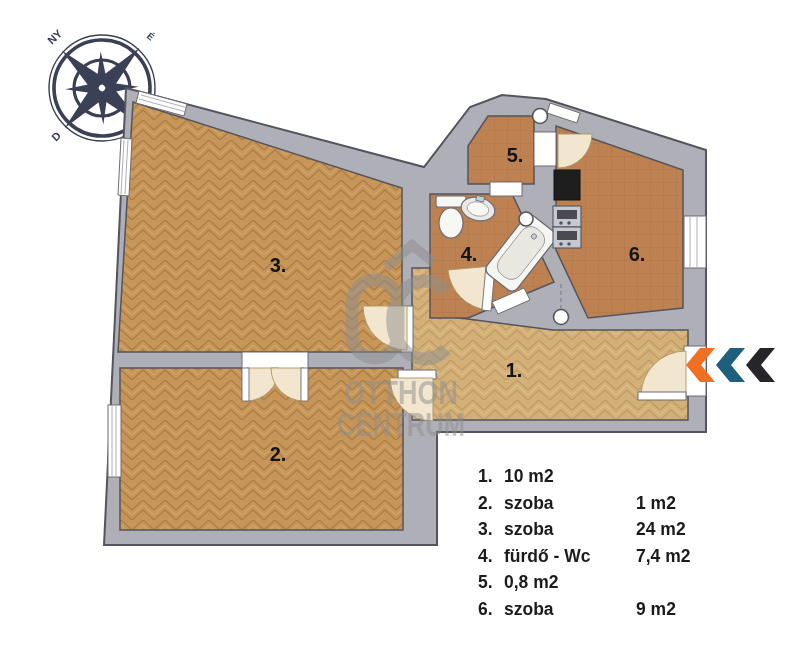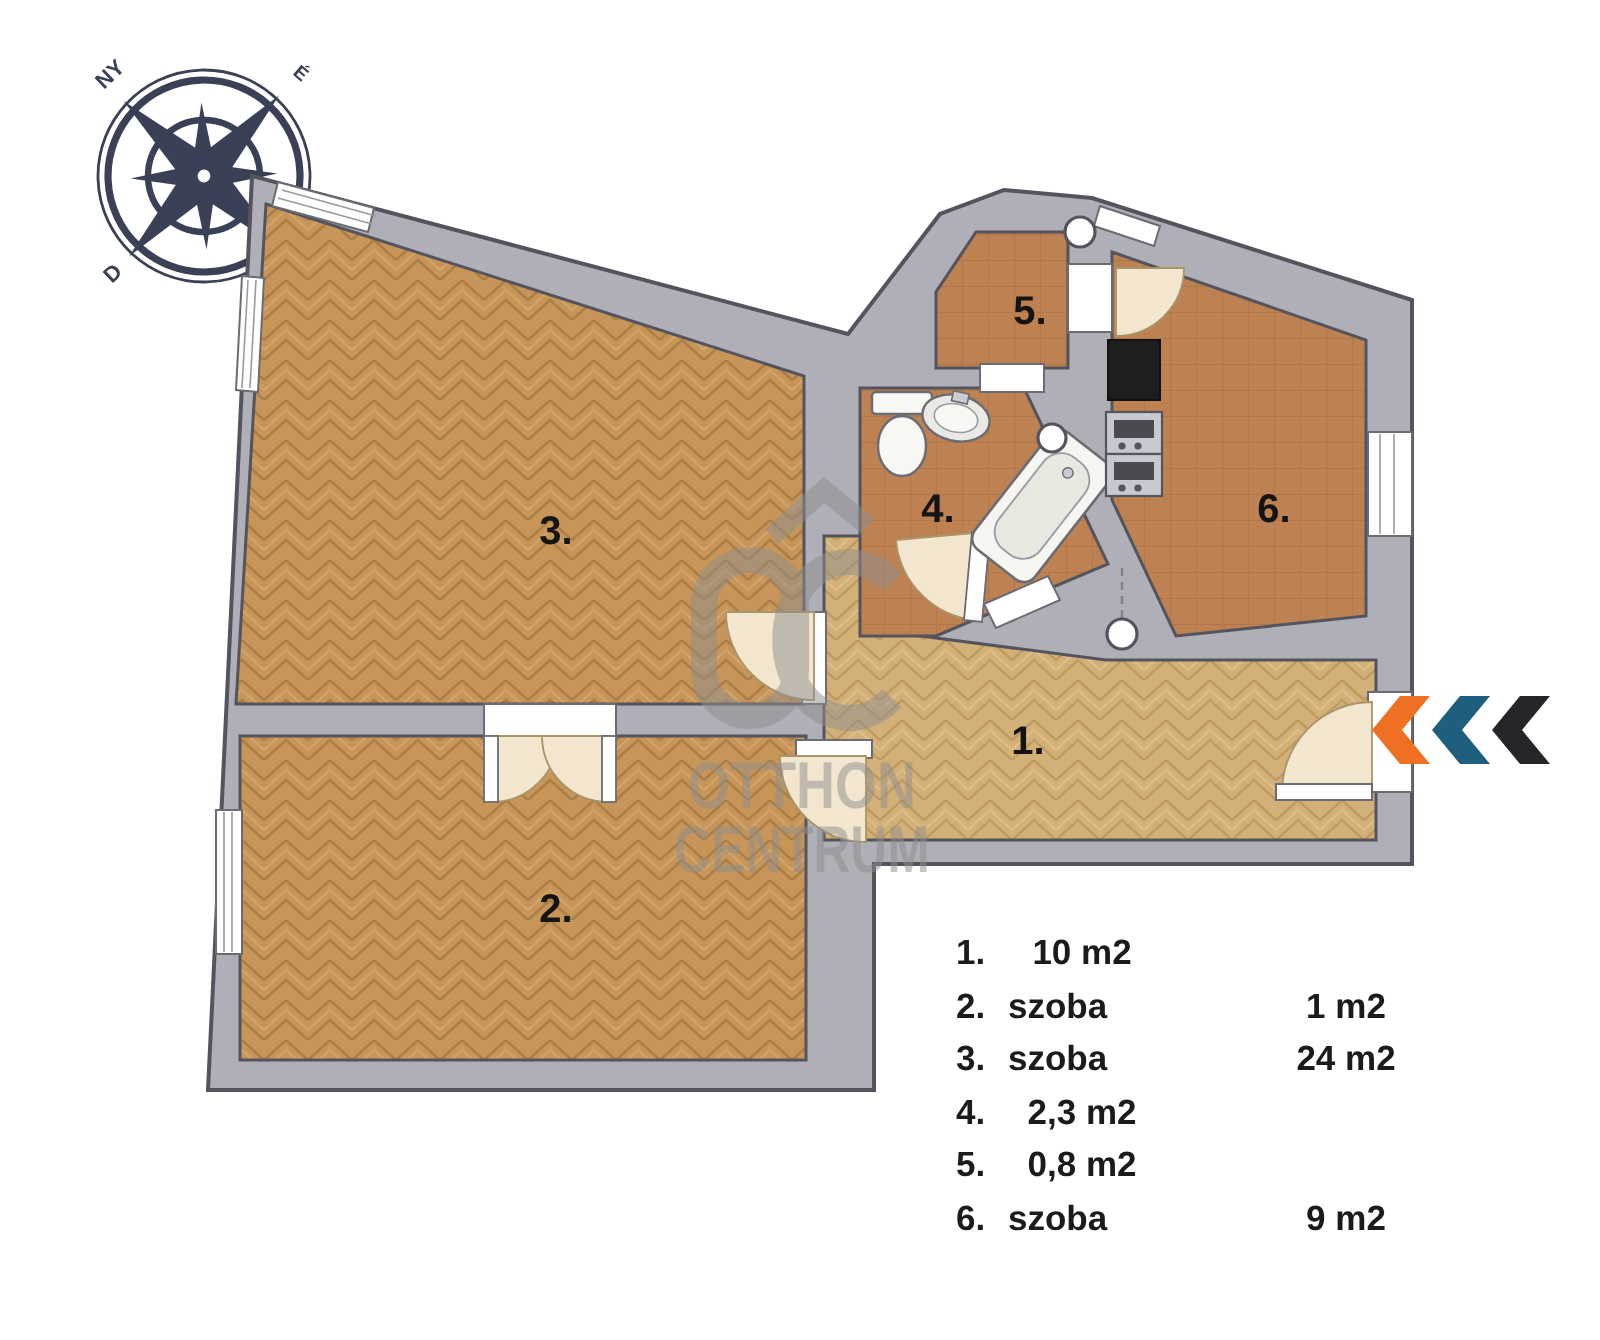--- a/index.html
+++ b/index.html
@@ -6,21 +6,21 @@
   body{width:800px;height:670px;position:relative;font-family:"Liberation Sans",sans-serif;overflow:hidden;}
   .stage{position:absolute;inset:0;}
   svg{position:absolute;left:0;top:0;}
   .legend{
     position:absolute;left:478px;top:463px;width:232px;
     font-size:17.5px;font-weight:bold;color:#1b1b1b;
   }
   .legend-row{display:flex;height:26.5px;line-height:26.5px;}
   .legend-num{width:26px;flex:0 0 26px;}
   .legend-label{flex:1 1 auto;}
-  .legend-area{flex:0 0 74px;text-align:center;}
+  .legend-area{flex:0 0 74px;text-align:left;}
 </style>
 </head>
 <body>
 
 <div class="stage">
 <svg width="800" height="670" viewBox="0 0 800 670">
   <defs>
     <pattern id="parqDark" width="22" height="20" patternUnits="userSpaceOnUse">
       <rect width="22" height="20" fill="#C69557"></rect>
       <path d="M0,20 L11,10 L22,20 M0,10 L11,0 L22,10" fill="none" stroke="#8F6838" stroke-opacity="0.5" stroke-width="1.3"></path>
@@ -178,21 +178,22 @@
     <span class="legend-label">szoba</span>
     <span class="legend-area">1 m2</span>
   </div>
   <div class="legend-row">
     <span class="legend-num">3.</span>
     <span class="legend-label">szoba</span>
     <span class="legend-area">24 m2</span>
   </div>
   <div class="legend-row">
     <span class="legend-num">4.</span>
-    <span class="legend-area">2,3 m2</span>
+    <span class="legend-label">fürdő - Wc</span>
+    <span class="legend-area">7,4 m2</span>
   </div>
   <div class="legend-row">
     <span class="legend-num">5.</span>
     <span class="legend-area">0,8 m2</span>
   </div>
   <div class="legend-row">
     <span class="legend-num">6.</span>
     <span class="legend-label">szoba</span>
     <span class="legend-area">9 m2</span>
   </div>

